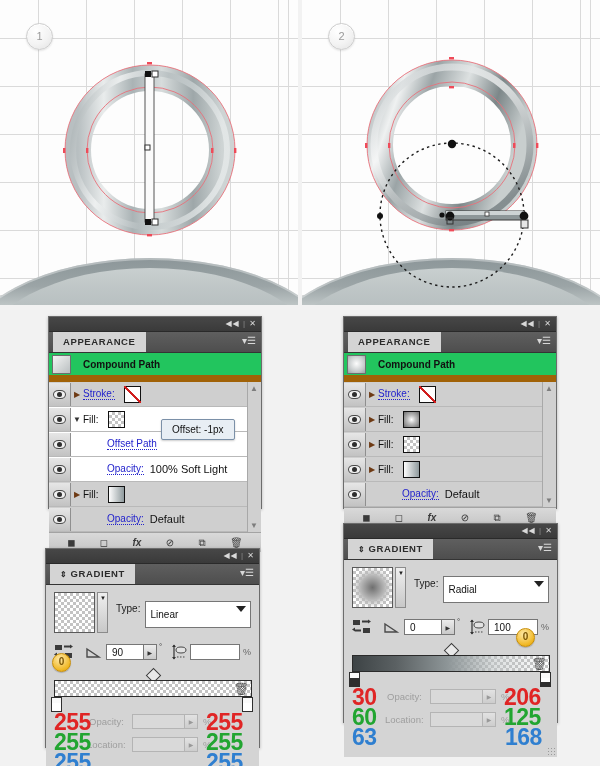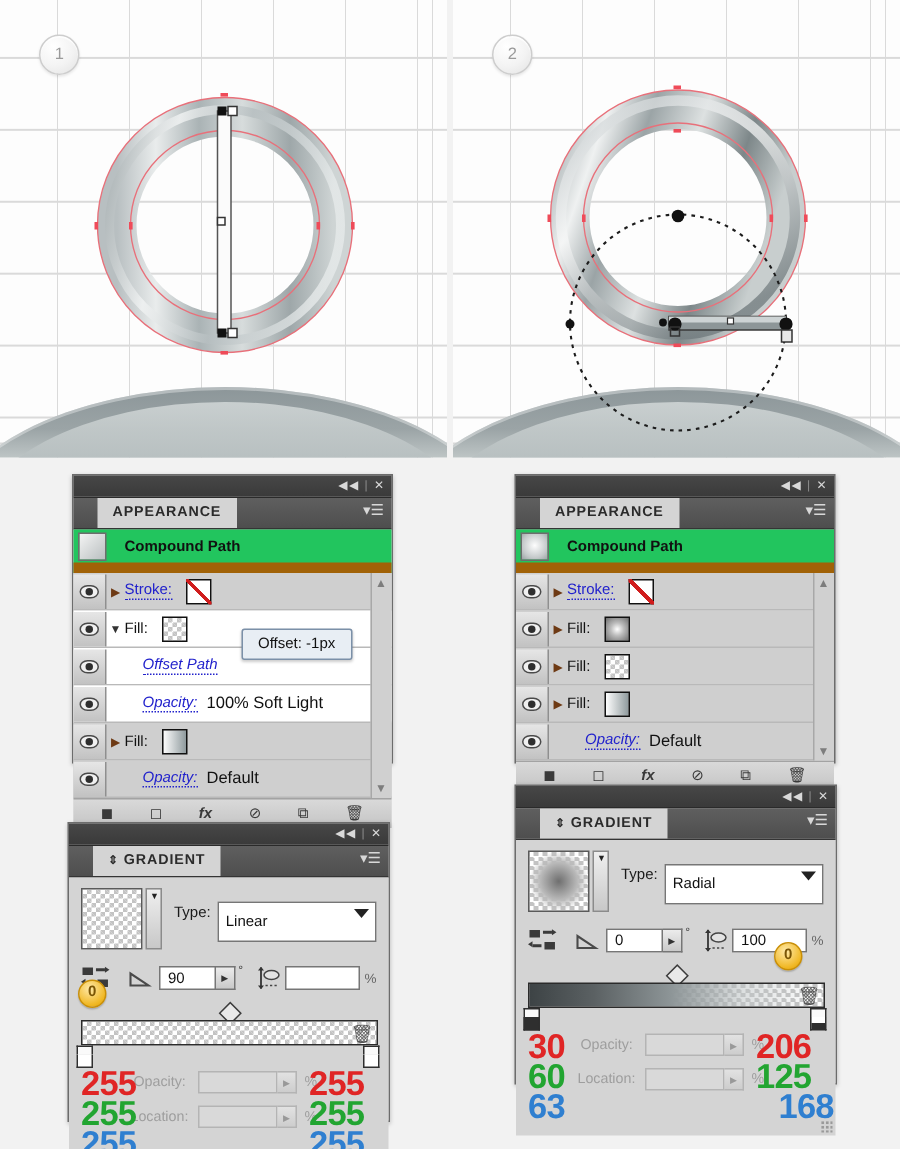--- a/index.html
+++ b/index.html
@@ -56,21 +56,21 @@
     height:14px;background:linear-gradient(to bottom,#474747,#3a3a3a);
     position:relative;border-bottom:1px solid #2a2a2a;
   }
   .tb-ctrls{position:absolute;right:4px;top:1px;color:#d9d9d9;font-size:8px;letter-spacing:1px;line-height:12px;}
   .tb-ctrls .sep{color:#8d8d8d;}
   .panel-tabbar{
     height:20px;background:linear-gradient(to bottom,#5f5f5f,#4e4e4e);
     position:relative;border-bottom:1px solid #343434;
   }
   .tab-active{
-    position:absolute;left:16px;top:0;height:20px;padding:0 10px;
+    position:absolute;left:4px;top:0;height:20px;padding:0 10px;
     background:#d4d4d4;color:#2b2b2b;font-size:9.5px;font-weight:bold;
     letter-spacing:.6px;line-height:20px;
   }
   .tab-menu-ic{position:absolute;right:5px;top:3px;color:#d8d8d8;font-size:10px;line-height:12px;}
   .panel-body{background:#d4d4d4;}
 
   
   .ap-head{
     display:flex;align-items:center;height:22px;background:#22c55e;
     border-bottom:7px solid #a16207;padding-left:3px;position:relative;
@@ -111,21 +111,21 @@
     background:linear-gradient(to top right,transparent 0 45%,#d01d1d 45% 55%,transparent 55% 100%);
   }
   .checker{
     background-image:
       linear-gradient(45deg,#c3c3c3 25%,transparent 25%,transparent 75%,#c3c3c3 75%),
       linear-gradient(45deg,#c3c3c3 25%,transparent 25%,transparent 75%,#c3c3c3 75%);
     background-size:6px 6px;background-position:0 0,3px 3px;background-color:#fff;
   }
   .swatch.grad-lin{background:linear-gradient(to right,#fdfdfd,#8f9a9d);}
   .swatch.grad-rad{background:radial-gradient(circle at 50% 50%,#ffffff 0%,#bdbdbd 40%,#6f6f6f 100%);}
-  .row-indent{margin-left:24px;font-style:italic;}
+  .row-indent{margin-left:36px;}
   .row-value{font-size:11px;color:#111;margin-left:6px;}
   .ap-scroll{
     position:absolute;right:0;top:0;width:13px;bottom:0;background:#d0d0d0;border-left:1px solid #a8a8a8;
   }
   .ap-scroll .arr{position:absolute;left:2px;color:#7d7d7d;font-size:8px;}
   .ap-footer{
     height:19px;background:linear-gradient(to bottom,#d9d9d9,#c4c4c4);
     border-top:1px solid #a3a3a3;display:flex;align-items:center;justify-content:space-around;
     padding:0 6px;
   }
@@ -637,17 +637,17 @@
       <div class="gr-dis-in" style="left:78px;top:23px;"></div>
       <div class="gr-dis-step" style="left:131px;top:23px;">▶</div>
       <span class="flabel" style="left:149px;top:25px;">%</span>
 
       <span class="rgbcol r" style="left:0;top:-3px;">30</span>
       <span class="rgbcol g" style="left:0;top:17px;">60</span>
       <span class="rgbcol b" style="left:0;top:37px;">63</span>
 
       <span class="rgbcol r" style="left:152px;top:-3px;">206</span>
       <span class="rgbcol g" style="left:152px;top:17px;">125</span>
-      <span class="rgbcol b" style="left:167px;top:37px;">168</span>
+      <span class="rgbcol b" style="left:153px;top:37px;">168</span>
     </div>
     <div class="resize-grip"></div>
   </div>
 </div>
 
 </body></html>

